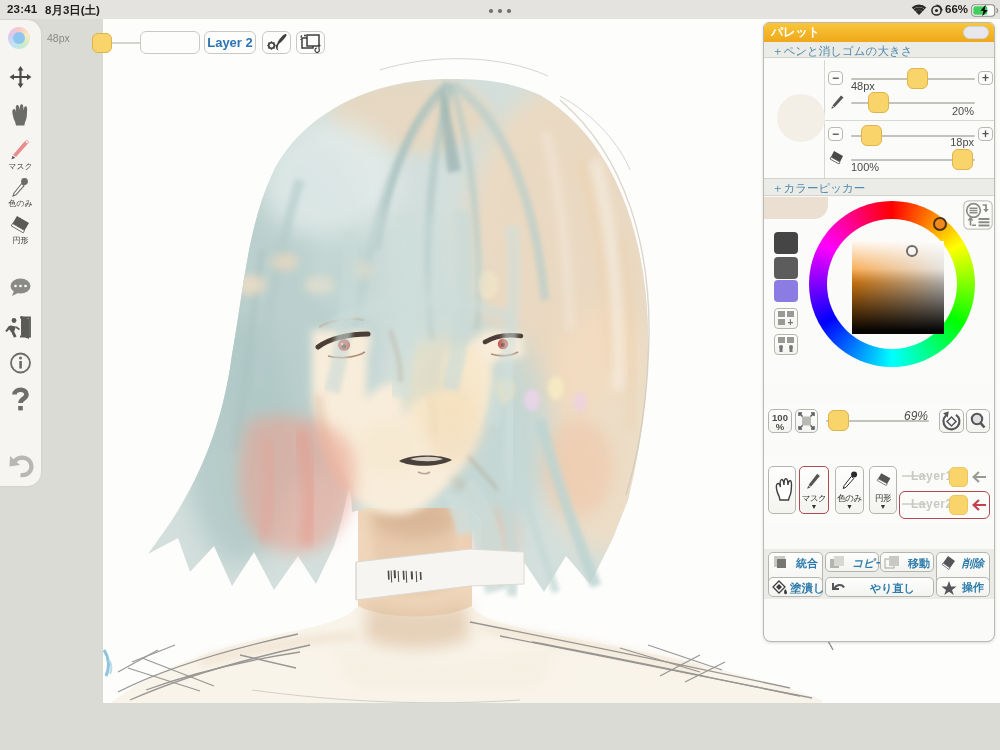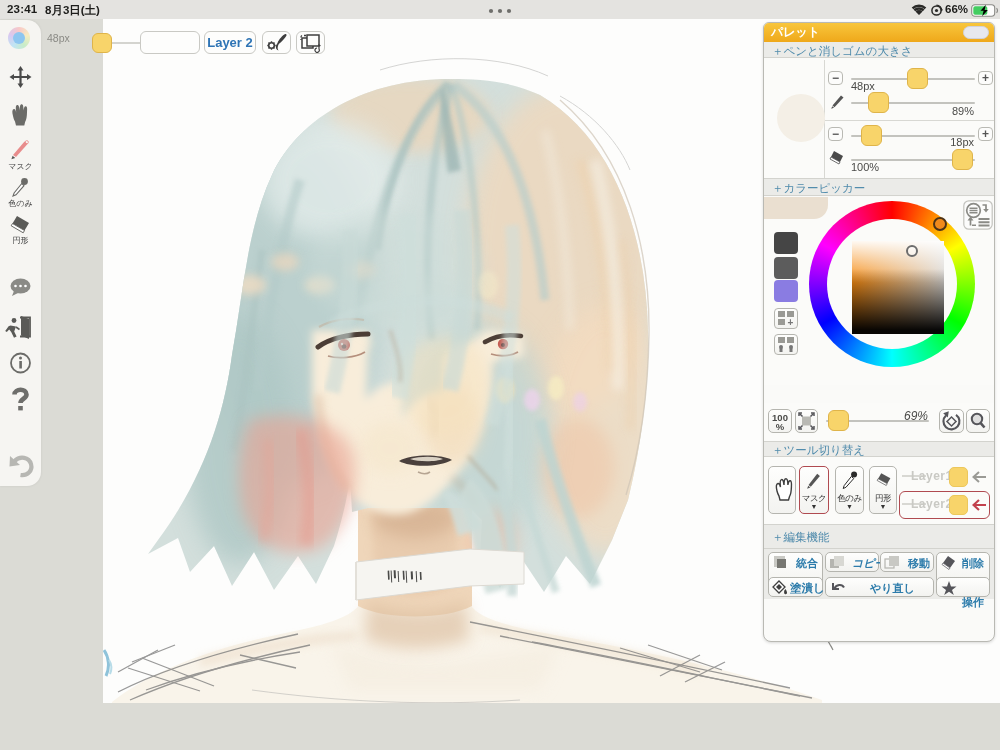--- a/index.html
+++ b/index.html
@@ -328,21 +328,21 @@
     <div class="sl-handle" style="left:143px;top:45px;"></div>
     <div class="mini-btn" style="left:214px;top:48px;">+</div>
     <div class="num" style="left:87px;top:57px;">48px</div>
 
     <svg style="position:absolute;left:64px;top:69px;" width="19" height="19" viewBox="0 0 19 19">
         <path d="M4.5 13.5 L13 3.5 L15.5 5.5 L6.5 15.2 Z" fill="#555"></path>
         <path d="M4.2 14.2 L6.1 15.8 L3.2 16.8 Z" fill="#555"></path>
       </svg>
     <div class="sl-track" style="left:87px;top:79px;width:124px;"></div>
     <div class="sl-handle" style="left:104px;top:69px;"></div>
-    <div class="num" style="left:186px;top:82px;width:24px;text-align:right;">89%</div>
+    <div class="num" style="left:186px;top:82px;width:24px;text-align:right;">20%</div>
     <div class="p-sep" style="left:61px;top:97px;width:169px;height:1px;"></div>
 
     <div class="mini-btn" style="left:64px;top:104px;">−</div>
     <div class="sl-track" style="left:87px;top:112px;width:124px;"></div>
     <div class="sl-handle" style="left:97px;top:102px;"></div>
     <div class="mini-btn" style="left:214px;top:104px;">+</div>
     <div class="num" style="left:184px;top:113px;width:26px;text-align:right;">18px</div>
 
     <svg style="position:absolute;left:63px;top:126px;" width="20" height="18" viewBox="0 0 20 18">
         <path d="M7 2 L16 7 L13 13 L4 8 Z" fill="#4a4a4a"></path>
@@ -418,21 +418,20 @@
     <div class="p-btn" style="left:175px;top:386px;width:25px;height:24px;"><svg width="23" height="22" viewBox="0 0 23 22">
           <rect x="8.3" y="8.3" width="6.4" height="6.4" transform="rotate(45 11.5 11.5)" fill="none" stroke="#55555a" stroke-width="1.5"></rect>
           <path d="M 6 5.5 A 8 8 0 1 0 16 4.8" fill="none" stroke="#55555a" stroke-width="2.1"></path>
           <path d="M 8.8 1.2 L 3.2 3.2 L 7.8 7.6 Z" fill="#55555a"></path>
         </svg></div>
     <div class="p-btn" style="left:202px;top:386px;width:24px;height:24px;"><svg width="22" height="22" viewBox="0 0 22 22">
           <circle cx="10" cy="9" r="5.2" fill="#dedede" stroke="#55555a" stroke-width="2"></circle>
           <path d="M13.7 13.2 L17.5 17.5" stroke="#55555a" stroke-width="2.6"></path>
         </svg></div>
 
-    <div class="p-link" style="top:418px;height:16px;line-height:16px;border-top:1px solid #d3d3ce;">＋ツール切り替え</div>
 
     <div style="position:absolute;left:0;top:434px;width:230px;height:67px;background:#fbfbf9;"></div>
     <div class="p-btn" style="left:4px;top:443px;width:28px;height:48px;">
       <svg width="26" height="30" viewBox="0 0 26 30" style="margin:8px 0 0 2px">
           <path d="M6 16 C5 12 5 9 7 8.5 C8.5 8.2 9 10 9.5 12 C9 8 8.5 5 10.5 4.6 C12.2 4.3 12.6 7 13 10 C13 6.5 13.3 3.8 15 3.8 C16.8 3.8 16.8 6.8 16.9 10 C17.3 7.5 17.8 5.5 19.3 5.8 C20.8 6.1 20.6 9 20.4 12 C20.3 16 20 19 18.5 21.5 L17.5 25 L9 25 L8 21 C7 19.5 6.5 18 6 16 Z" fill="#fff" stroke="#3e3e3e" stroke-width="1.4"></path>
         </svg>
     </div>
     <div class="p-btn" style="left:35px;top:443px;width:30px;height:48px;border:1.7px solid #b04a50;">
       <svg width="20" height="23" viewBox="0 0 22 24" style="margin:2px 0 0 4px">
           <path d="M5 17 L14.5 4.5 L17.5 7 L7.5 19 Z" fill="#555"></path>
@@ -465,21 +464,20 @@
         <path d="M7 1 L1.5 6 L7 11 M1.5 6 L14 6" stroke="#9a9a95" stroke-width="2" fill="none"></path>
       </svg>
     <div style="position:absolute;left:135px;top:468px;width:91px;height:28px;border:1.7px solid #b04a50;border-radius:6px;"></div>
     <div style="position:absolute;left:138px;top:480px;width:24px;height:2px;background:#d8d8d3;"></div>
     <div style="position:absolute;left:147px;top:474px;font-size:12px;font-weight:bold;color:#c9c9c4;letter-spacing:0.5px;">Layer2</div>
     <div style="position:absolute;left:185px;top:472px;width:19px;height:20px;background:#f8d46a;border:1px solid #ecc75c;border-radius:5px;"></div>
     <svg style="position:absolute;left:208px;top:476px;" width="15" height="12" viewBox="0 0 15 12">
         <path d="M7 1 L1.5 6 L7 11 M1.5 6 L14 6" stroke="#c2414d" stroke-width="2.2" fill="none"></path>
       </svg>
 
-    <div class="p-link" style="top:501px;height:25px;line-height:25px;border-top:1px solid #d3d3ce;">＋編集機能</div>
 
     <div style="position:absolute;left:0;top:526px;width:230px;height:50px;background:#ebebe8;"></div>
     <div class="p-btn" style="left:4px;top:529px;width:55px;height:36px;">
       <svg width="18" height="16" viewBox="0 0 18 16" style="margin:2px 0 0 4px">
           <rect x="1" y="1" width="11" height="11" fill="#c9c9c4"></rect>
           <rect x="4" y="4" width="9" height="9" fill="#777772"></rect>
         </svg>
       <div class="bt" style="left:27px;top:3px;">統合</div>
     </div>
     <div class="p-btn" style="left:61px;top:529px;width:54px;height:20px;">
@@ -489,21 +487,21 @@
         </svg>
       <div class="bt" style="left:26px;top:3px;font-style:italic;">コピー</div>
     </div>
     <div class="p-btn" style="left:116px;top:529px;width:54px;height:20px;">
       <svg width="18" height="16" viewBox="0 0 18 16" style="margin:2px 0 0 3px">
           <rect x="1" y="4" width="9" height="9" fill="none" stroke="#b5b5b0" stroke-width="1.2"></rect>
           <rect x="5" y="1" width="10" height="10" fill="#c9c9c4"></rect>
         </svg>
       <div class="bt" style="left:27px;top:3px;">移動</div>
     </div>
-    <div class="p-btn" style="left:172px;top:529px;width:54px;height:32px;">
+    <div class="p-btn" style="left:172px;top:529px;width:54px;height:32px;font-style:italic;">
       <svg width="18" height="16" viewBox="0 0 18 16" style="margin:2px 0 0 3px">
           <path d="M8 1 L15 6 L10 13 L3 8 Z" fill="#55555a"></path>
           <path d="M3 8 L10 13 L9 14.5 L2 9.5 Z" fill="#fff" stroke="#55555a" stroke-width="0.7"></path>
         </svg>
       <div class="bt" style="left:25px;top:3px;">削除</div>
     </div>
     <div class="p-btn" style="left:4px;top:554px;width:55px;height:20px;">
       <svg width="18" height="17" viewBox="0 0 18 17" style="margin:1px 0 0 2px">
           <path d="M8 2 L14 8 L8 14 L2 8 Z" fill="#fff" stroke="#3e3e3e" stroke-width="1.3"></path>
           <path d="M5 8 L8 5 L11 8 L8 11 Z" fill="#3e3e3e"></path>
@@ -515,17 +513,17 @@
       <svg width="18" height="16" viewBox="0 0 18 16" style="margin:2px 0 0 4px">
           <path d="M3 3 L3 9 L9 9" fill="none" stroke="#55555a" stroke-width="2"></path>
           <path d="M4.5 8.5 C6 4.5 12 3.5 14 7.5" fill="none" stroke="#55555a" stroke-width="2"></path>
         </svg>
       <div class="bt" style="left:44px;top:3px;">やり直し</div>
     </div>
     <div class="p-btn" style="left:172px;top:554px;width:54px;height:20px;">
       <svg width="18" height="16" viewBox="0 0 18 16" style="margin:2px 0 0 3px">
           <path d="M9 1 L11 6.5 L16.5 6.5 L12 10 L13.8 15 L9 11.8 L4.2 15 L6 10 L1.5 6.5 L7 6.5 Z" fill="#55555a"></path>
         </svg>
-      <div class="bt" style="left:25px;top:17px;font-family:Liberation Mono, monospace;">操作</div>
+      <div class="bt" style="left:25px;top:2px;font-family:Liberation Mono, monospace;">操作</div>
     </div>
 
   </div>
 </div>
 
 </body></html>

